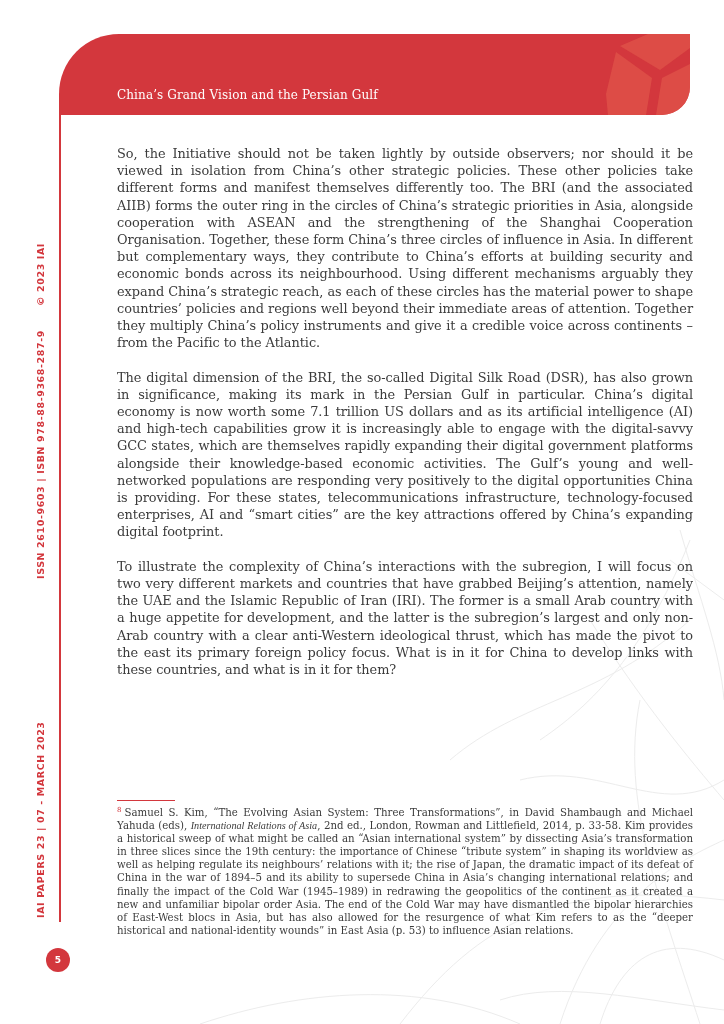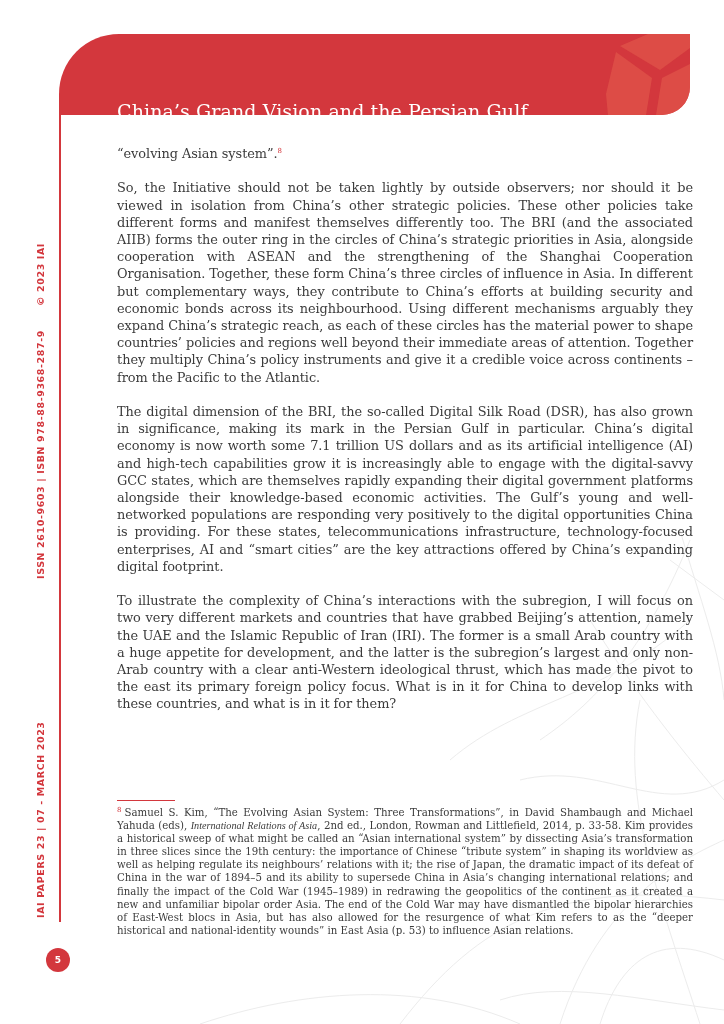--- a/index.html
+++ b/index.html
@@ -35,23 +35,23 @@
     .header-logo {
       position: absolute;
       right: 0;
       top: 0;
       width: 100px;
       height: 81px;
     }
     .header-title {
       position: absolute;
       left: 58px;
-      top: 66px;
+      top: 54px;
       font-family: "DejaVu Serif", serif;
-      font-size: 19px;
+      font-size: 12px;
       color: #ffffff;
       letter-spacing: 0.1px;
       white-space: nowrap;
     }
     .left-rule {
       position: absolute;
       left: 59px;
       top: 115px;
       width: 1.5px;
       height: 807px;
@@ -179,23 +179,20 @@
 
 <div class="left-rule"></div>
 
 <div class="side-text side-copy">© 2023 IAI</div>
 <div class="side-text side-issn">ISSN 2610-9603 | ISBN 978-88-9368-287-9</div>
 <div class="side-text side-series">IAI PAPERS 23 | 07 - MARCH 2023</div>
 
 <div class="page-number">5</div>
 
 <div class="content">
-  <p class="para" style="margin-bottom:17.2px;">
-    <span>“evolving Asian system”.</span><span class="fn-ref">8</span>
-  </p>
   <p class="para">So, the Initiative should not be taken lightly by outside observers; nor should it be viewed in isolation from China’s other strategic policies. These other policies take different forms and manifest themselves differently too. The BRI (and the associated AIIB) forms the outer ring in the circles of China’s strategic priorities in Asia, alongside cooperation with ASEAN and the strengthening of the Shanghai Cooperation Organisation. Together, these form China’s three circles of influence in Asia. In different but complementary ways, they contribute to China’s efforts at building security and economic bonds across its neighbourhood. Using different mechanisms arguably they expand China’s strategic reach, as each of these circles has the material power to shape countries’ policies and regions well beyond their immediate areas of attention. Together they multiply China’s policy instruments and give it a credible voice across continents – from the Pacific to the Atlantic.</p>
   <p class="para">The digital dimension of the BRI, the so-called Digital Silk Road (DSR), has also grown in significance, making its mark in the Persian Gulf in particular. China’s digital economy is now worth some 7.1 trillion US dollars and as its artificial intelligence (AI) and high-tech capabilities grow it is increasingly able to engage with the digital-savvy GCC states, which are themselves rapidly expanding their digital government platforms alongside their knowledge-based economic activities. The Gulf’s young and well-networked populations are responding very positively to the digital opportunities China is providing. For these states, telecommunications infrastructure, technology-focused enterprises, AI and “smart cities” are the key attractions offered by China’s expanding digital footprint.</p>
   <p class="para">To illustrate the complexity of China’s interactions with the subregion, I will focus on two very different markets and countries that have grabbed Beijing’s attention, namely the UAE and the Islamic Republic of Iran (IRI). The former is a small Arab country with a huge appetite for development, and the latter is the subregion’s largest and only non-Arab country with a clear anti-Western ideological thrust, which has made the pivot to the east its primary foreign policy focus. What is in it for China to develop links with these countries, and what is in it for them?</p>
 </div>
 
 <div class="footnote-rule"></div>
 
 <p class="footnote"><span class="fn-num">8</span><span>Samuel S. Kim, “The Evolving Asian System: Three Transformations”, in David Shambaugh and Michael Yahuda (eds), </span><em>International Relations of Asia</em><span>, 2nd ed., London, Rowman and Littlefield, 2014, p. 33-58. Kim provides a historical sweep of what might be called an “Asian international system” by dissecting Asia’s transformation in three slices since the 19th century: the importance of Chinese “tribute system” in shaping its worldview as well as helping regulate its neighbours’ relations with it; the rise of Japan, the dramatic impact of its defeat of China in the war of 1894–5 and its ability to supersede China in Asia’s changing international relations; and finally the impact of the Cold War (1945–1989) in redrawing the geopolitics of the continent as it created a new and unfamiliar bipolar order Asia. The end of the Cold War may have dismantled the bipolar hierarchies of East-West blocs in Asia, but has also allowed for the resurgence of what Kim refers to as the “deeper historical and national-identity wounds” in East Asia (p. 53) to influence Asian relations.</span></p>
 
 </body></html>

